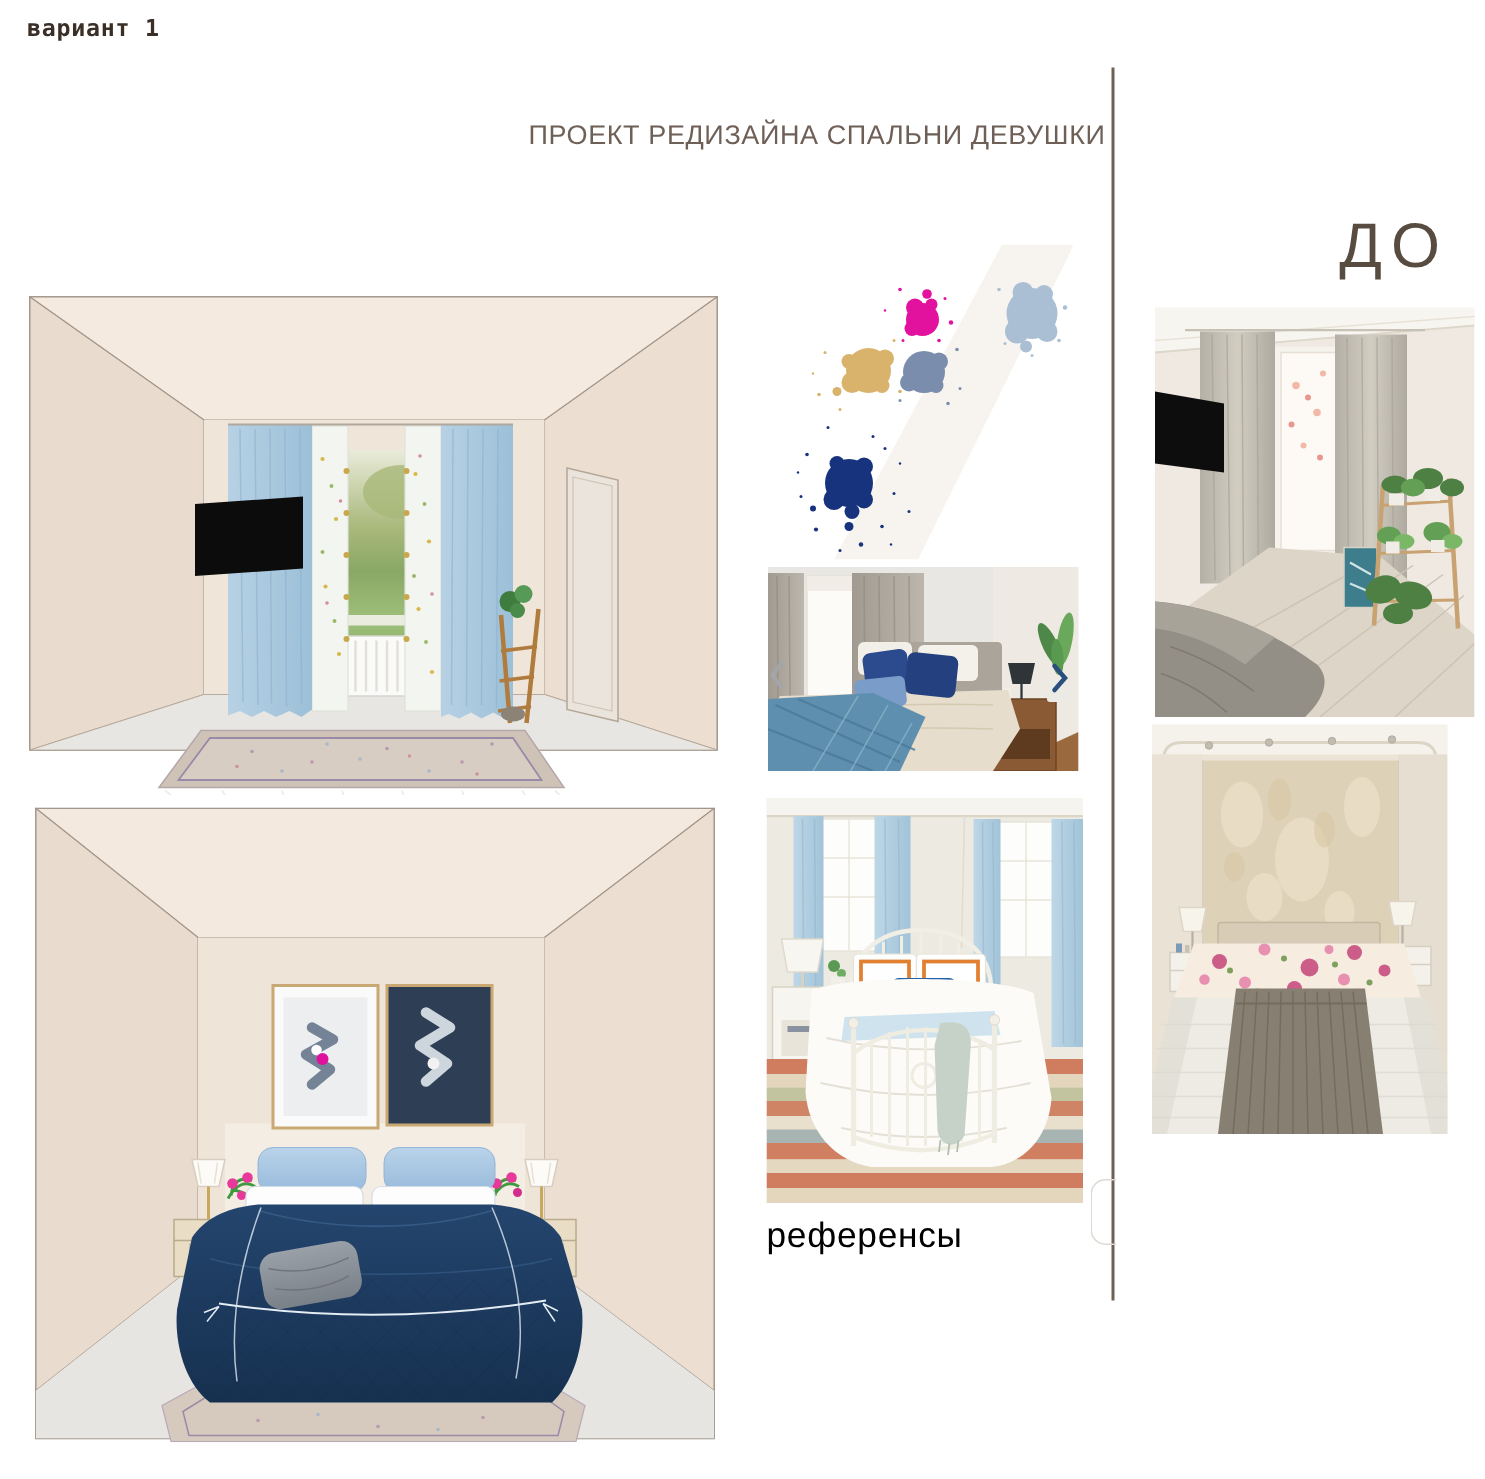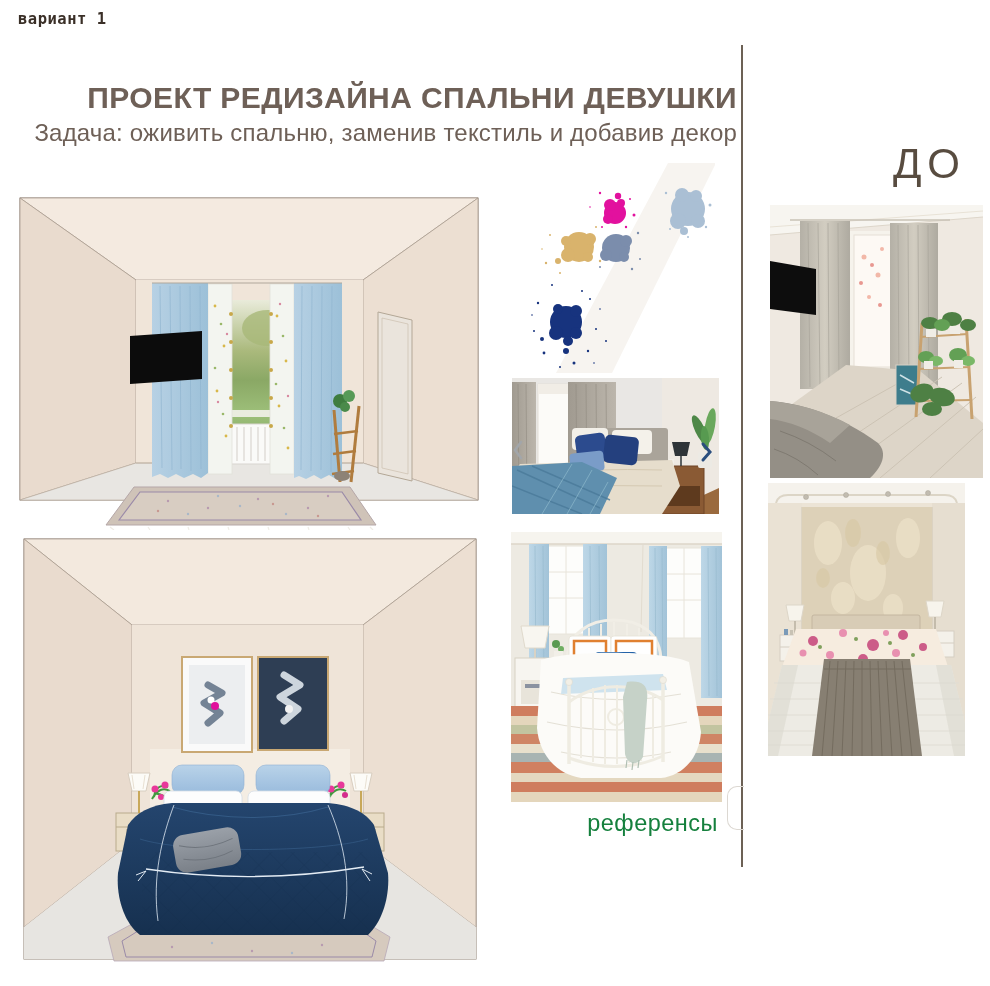--- a/index.html
+++ b/index.html
@@ -4,45 +4,44 @@
 <style>
   html,body{margin:0;padding:0;background:#ffffff;}
   #canvas{position:relative;width:990px;height:986px;background:#ffffff;overflow:hidden;
           font-family:"Liberation Sans",sans-serif;}
   .abs{position:absolute;}
 
   .variant-label{left:18px;top:10px;font-family:"DejaVu Sans Mono",monospace;
                  font-size:15.5px;font-weight:700;color:#3a2f27;letter-spacing:.5px;}
 
   .header{left:0;top:80px;width:737px;text-align:right;color:#6e6057;}
-  .title{font-size:30px;letter-spacing:.4px;line-height:1.2;font-weight:700;}
+  .title{font-size:18px;letter-spacing:.4px;line-height:1.2;font-weight:400;}
   .subtitle{font-size:24px;letter-spacing:.2px;line-height:1.2;margin-top:3px;font-weight:400;}
 
   .divider{left:741px;top:45px;width:2px;height:822px;background:#6c6155;}
 
   .do-label{right:24px;top:140px;font-size:42px;letter-spacing:6px;color:#584c40;font-weight:400;margin-left:40px;}
 
-  .references-label{left:511px;top:810px;width:207px;text-align:right;
-                    font-size:23.5px;color:#15803d;letter-spacing:.5px;}
+  .references-label{left:511px;top:810px;width:207px;
+                    font-size:23.5px;color:#000000;letter-spacing:.5px;}
 
   .artifact{left:727px;top:786px;width:16px;height:42px;background:transparent;
             border:1.5px solid #dcd8d2;border-right:none;border-radius:10px 0 0 10px;}
 
   svg{display:block;}
 </style>
 </head>
 <body>
 
 <div id="canvas">
 
   <div class="abs variant-label">вариант 1</div>
 
   <div class="abs header">
     <div class="title">ПРОЕКТ РЕДИЗАЙНА СПАЛЬНИ ДЕВУШКИ</div>
-    <div class="subtitle">Задача: оживить спальню, заменив текстиль и добавив декор</div>
   </div>
 
   <div class="abs divider"></div>
 
   <div class="abs do-label">ДО</div>
 
   <svg class="abs" style="left:18px;top:196px;" width="462" height="334" viewBox="0 0 462 334">
     <defs>
       <linearGradient id="r1curt" x1="0" y1="0" x2="1" y2="0">
         <stop offset="0" stop-color="#b7d1e4"></stop>

